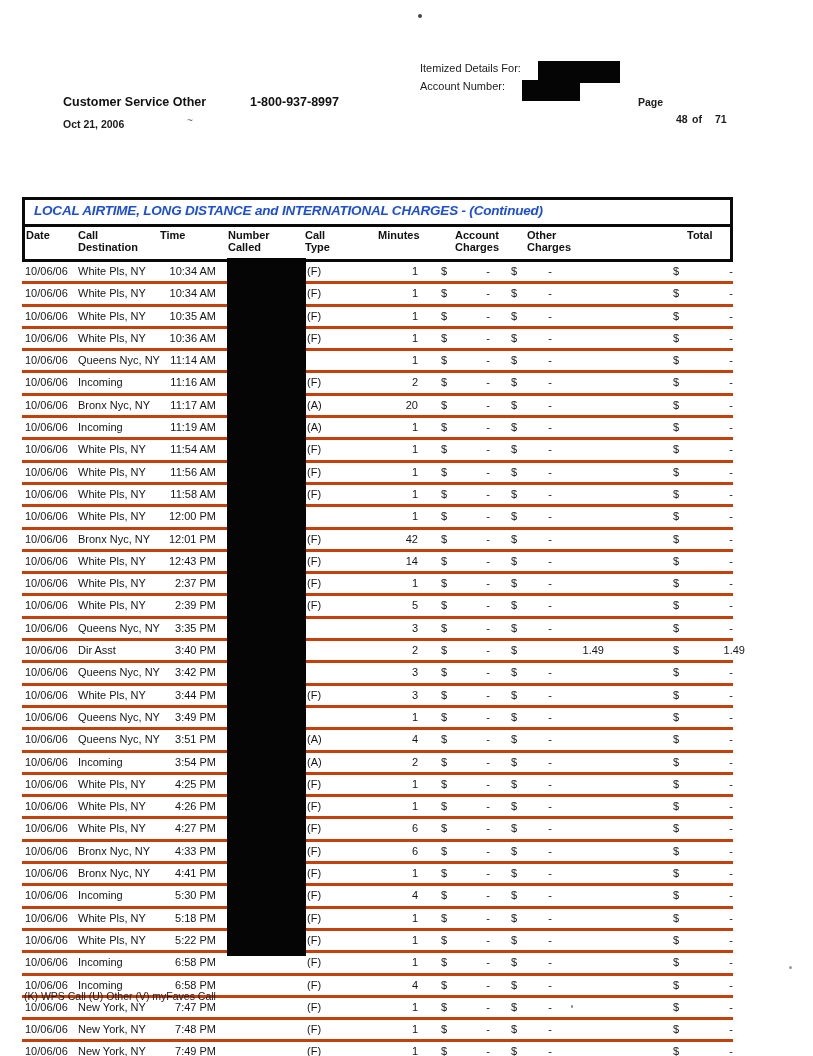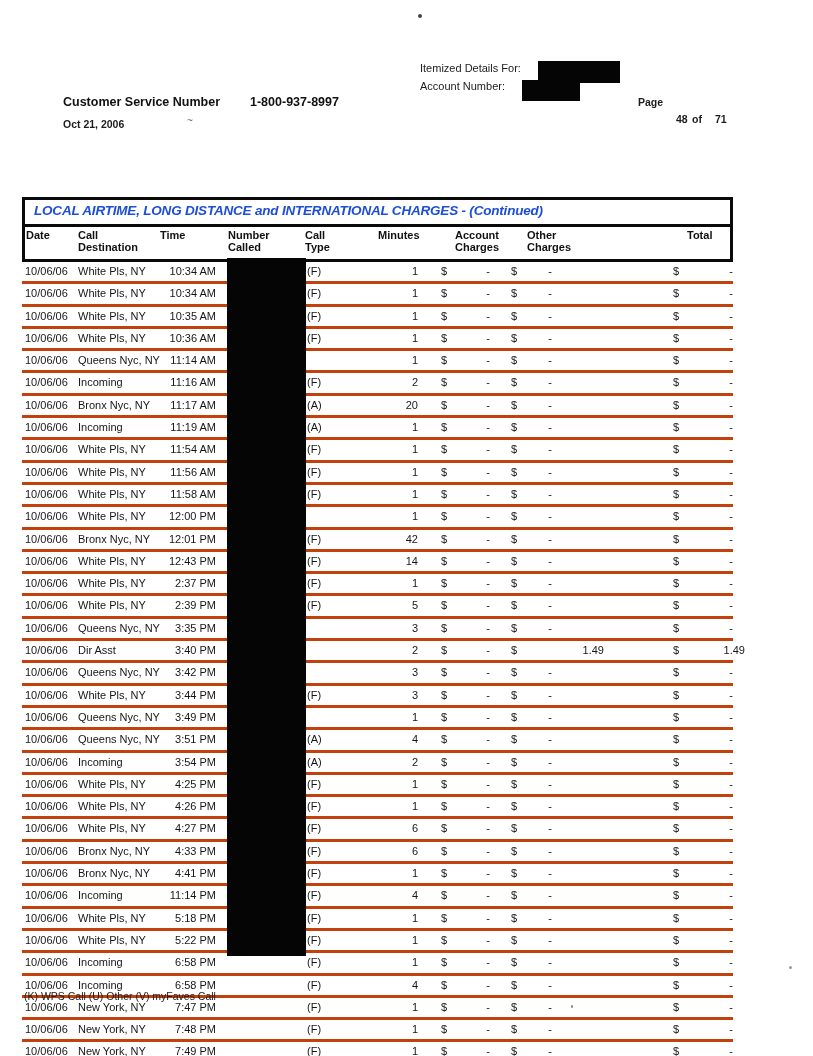--- a/index.html
+++ b/index.html
@@ -52,21 +52,21 @@
 
   <div class="speck" style="left:418px;top:14px;width:4px;height:4px;"></div>
   <div class="speck" style="left:789px;top:966px;width:3px;height:3px;background:#9a9a9a;"></div>
   <div class="speck" style="left:571px;top:1005px;width:2px;height:3px;background:#8a8a8a;"></div>
 
   <div class="abs lbl" style="left:420px;top:62px;">Itemized Details For:</div>
   <div class="abs lbl" style="left:420px;top:80px;">Account Number:</div>
   <div class="redact" style="left:538px;top:61px;width:82px;height:22px;"></div>
   <div class="redact" style="left:522px;top:80px;width:58px;height:21px;"></div>
 
-  <div class="abs cs" style="left:63px;top:95px;">Customer Service Number</div>
+  <div class="abs cs" style="left:63px;top:95px;">Customer Service Other</div>
   <div class="abs cs" style="left:250px;top:95px;">1-800-937-8997</div>
   <div class="abs small" style="left:63px;top:118px;">Oct 21, 2006</div>
   <div class="abs tilde" style="left:187px;top:115px;">~</div>
 
   <div class="abs small" style="left:638px;top:96px;">Page</div>
   <div class="abs small" style="left:676px;top:113px;">48</div>
   <div class="abs small" style="left:692px;top:113px;">of</div>
   <div class="abs small" style="left:715px;top:113px;">71</div>
 
   <div class="tbl">
@@ -447,21 +447,21 @@
           <span class="cell c-air-d">$</span>
           <span class="cell c-air-v dsh">-</span>
           <span class="cell c-toll-d">$</span>
           <span class="cell c-toll-v dsh">-</span>
           <span class="cell c-tot-d">$</span>
           <span class="cell c-tot-v dsh">-</span>
         </div>
         <div class="trow">
           <span class="cell c-date">10/06/06</span>
           <span class="cell c-dest">Incoming</span>
-          <span class="cell c-time">11:14 PM</span>
+          <span class="cell c-time">5:30 PM</span>
           <span class="cell c-type">(F)</span>
           <span class="cell c-min">4</span>
           <span class="cell c-air-d">$</span>
           <span class="cell c-air-v dsh">-</span>
           <span class="cell c-toll-d">$</span>
           <span class="cell c-toll-v dsh">-</span>
           <span class="cell c-tot-d">$</span>
           <span class="cell c-tot-v dsh">-</span>
         </div>
         <div class="trow">

